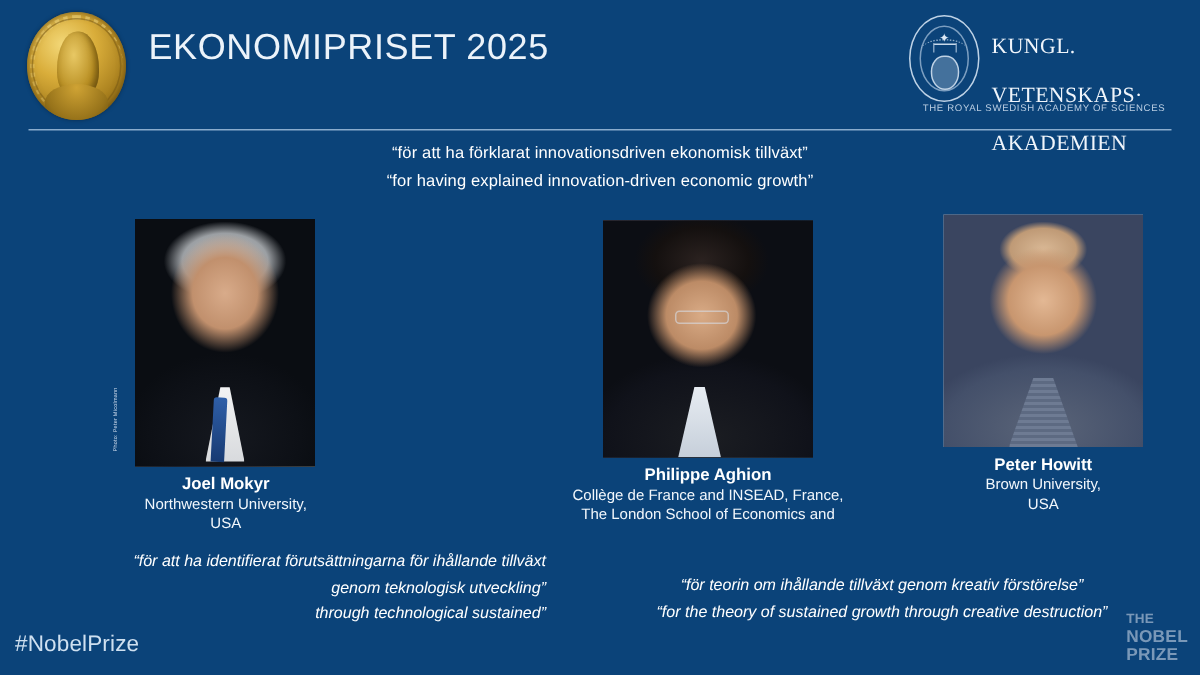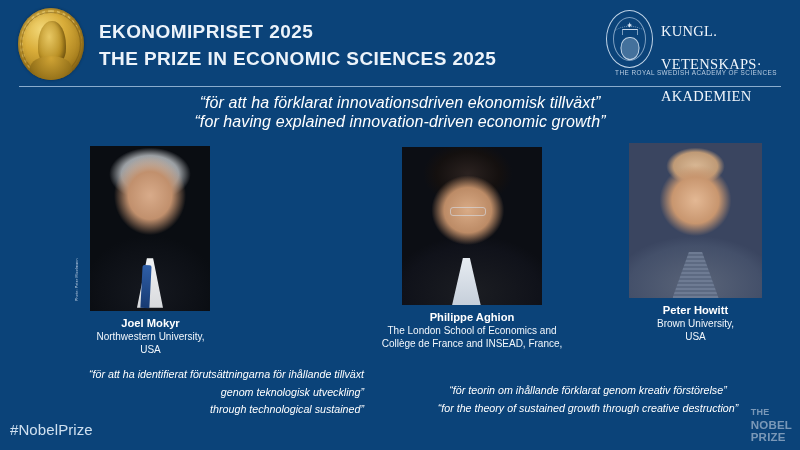--- a/index.html
+++ b/index.html
@@ -42,21 +42,21 @@
   }
   #medal .lettering {
     position:absolute; left:3%; top:3%; width:94%; height:94%;
     border-radius:50%;
     border-top:3px dotted rgba(240,215,130,.5);
     border-left:3px dotted rgba(240,215,130,.35);
   }
 
   #title-block { position:absolute; left:99px; top:18px; }
   .title-line {
-    font-size:19px; font-weight:700; letter-spacing:.4px;
+    font-size:24px; font-weight:400; letter-spacing:.4px;
     line-height:27px; color:#ecf3fa; white-space:nowrap;
   }
 
   
   #academy { position:absolute; right:14px; top:7px; width:180px; height:74px; }
   #academy-seal {
     position:absolute; left:0; top:3px; width:47px; height:58px;
     border-radius:50%;
     border:1.6px solid rgba(215,230,245,.88);
   }
@@ -103,21 +103,21 @@
     position:absolute; left:19px; top:86px; width:762px; height:1px;
     background:rgba(174,203,229,.78);
   }
 
   
   #top-citation {
     position:absolute; left:0; top:93px; width:800px;
     text-align:center;
   }
   #top-citation .cit {
-    font-size:16px; font-style:italic; line-height:19px;
+    font-size:11px; line-height:19px;
     color:#ffffff; letter-spacing:.1px;
   }
 
   
   .laureate { position:absolute; }
 
   .photo-wrap { position:relative; }
   .photo {
     width:100%; height:100%;
     background-size:cover; background-position:center;
@@ -238,21 +238,20 @@
 
   <div id="medal">
     <div class="lettering"></div>
     <div class="rim"></div>
     <div class="profile"></div>
     <div class="shoulder"></div>
   </div>
 
   <div id="title-block">
     <div class="title-line">EKONOMIPRISET 2025</div>
-    <div class="title-line">THE PRIZE IN ECONOMIC SCIENCES 2025</div>
   </div>
 
   <div id="academy">
     <div id="academy-seal">
       <div class="inner-ring"></div>
       <div class="rays"></div>
       <div class="star">✦</div>
       <div class="crown"></div>
       <div class="face"></div>
     </div>
@@ -285,43 +284,43 @@
 </div>
 
 <div class="laureate" id="lau-2">
   <div class="photo-wrap">
     <div class="photo">
       <div class="shirt"></div>
       <div class="glasses"></div>
     </div>
   </div>
   <div class="l-name">Philippe Aghion</div>
+  <div class="l-aff">Collège de France and INSEAD, France,</div>
   <div class="l-aff">The London School of Economics and</div>
-  <div class="l-aff">Collège de France and INSEAD, France,</div>
 </div>
 
 <div class="laureate" id="lau-3">
   <div class="photo-wrap">
     <div class="photo">
       <div class="polo"></div>
     </div>
   </div>
   <div class="l-name">Peter Howitt</div>
   <div class="l-aff">Brown University,</div>
   <div class="l-aff">USA</div>
 </div>
 
 <div id="bottom-left">
   <div class="bcit">“för att ha identifierat förutsättningarna för ihållande tillväxt</div>
   <div class="bcit">genom teknologisk utveckling”</div>
   <div class="bcit">through technological sustained”</div>
 </div>
 
 <div id="bottom-right">
-  <div class="bcit">“för teorin om ihållande förklarat genom kreativ förstörelse”</div>
+  <div class="bcit">“för teorin om ihållande tillväxt genom kreativ förstörelse”</div>
   <div class="bcit">“for the theory of sustained growth through creative destruction”</div>
 </div>
 
 <div id="hashtag">#NobelPrize</div>
 
 <div id="watermark">
   <div class="w1">THE</div>
   <div>NOBEL</div>
   <div>PRIZE</div>
 </div>

